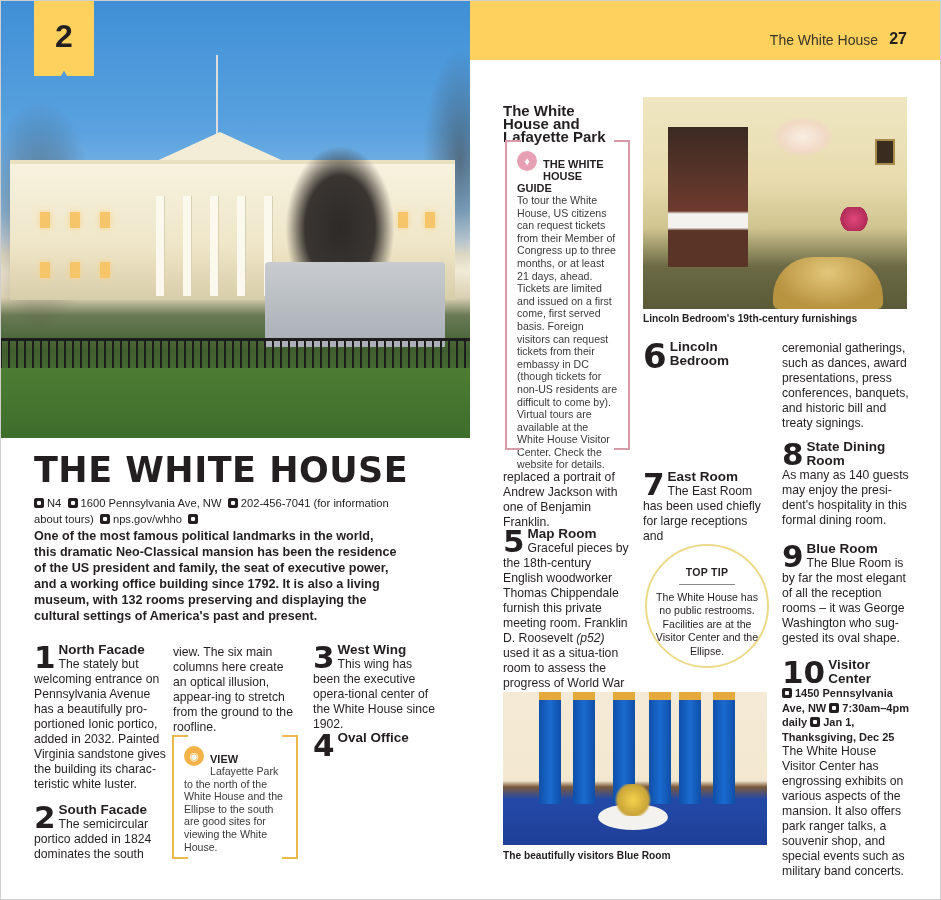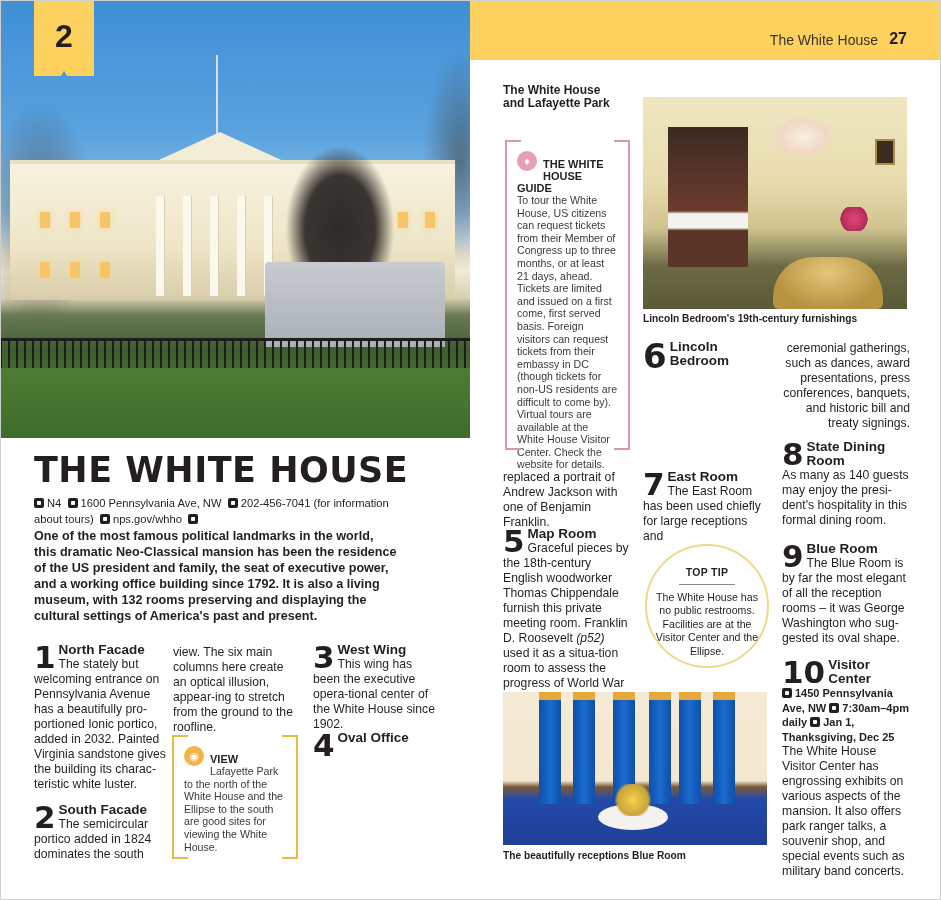--- a/index.html
+++ b/index.html
@@ -90,21 +90,21 @@
   .bracket-box .inner { padding: 10px 12px 10px 12px; font-size: 10.6px; line-height: 12.6px; color: #3a3a3a; }
   .bracket-box .bx-icon {
     float: left; width: 20px; height: 20px; border-radius: 50%; margin-right: 6px; margin-top: 1px;
     display: flex; align-items: center; justify-content: center; color: #fff; font-size: 11px;
   }
   .bracket-box .bx-head { font-weight: 700; font-size: 11px; color: #231f20; line-height: 12px; display: block; margin-top: 8px; }
 
   .view-box { left: 172px; top: 735px; width: 126px; height: 124px; --bc: #e9b949; }
   .guide-box { left: 505px; top: 140px; width: 125px; height: 310px; --bc: #d79aa9; }
 
-  .caption-top { position: absolute; left: 503px; top: 84px; font-weight: 700; font-size: 12px; line-height: 13px; color: #231f20; }
+  .caption-top { position: absolute; left: 503px; top: 104px; font-weight: 700; font-size: 15px; line-height: 13px; color: #231f20; }
 
   
   .photo { position: absolute; overflow: hidden; }
   .photo-lincoln {
     left: 643px; top: 97px; width: 264px; height: 212px;
     background: linear-gradient(180deg, #efe6c2 0%, #e8dcae 40%, #cfc38f 62%, #6b6a45 80%, #5a5a38 100%);
   }
   .photo-lincoln .bed { position: absolute; left: 25px; top: 30px; width: 80px; height: 140px; background: linear-gradient(180deg, #3b2a22, #6e3b2e 60%, #f4f2ee 62%, #f4f2ee 72%, #5a3426 74%); }
   .photo-lincoln .chand { position: absolute; left: 130px; top: 20px; width: 60px; height: 40px; background: radial-gradient(ellipse, #f9efe2, #f1d8c4 55%, transparent 72%); }
   .photo-lincoln .sofa { position: absolute; left: 130px; top: 160px; width: 110px; height: 52px; background: radial-gradient(ellipse at 50% 30%, #e3c77a, #b89340 70%); border-radius: 40px 40px 6px 6px; }
@@ -264,23 +264,23 @@
 <div class="photo photo-blue">
   <div class="curtain" style="left:36px"></div>
   <div class="curtain" style="left:70px"></div>
   <div class="curtain" style="left:110px"></div>
   <div class="curtain" style="left:146px"></div>
   <div class="curtain" style="left:176px"></div>
   <div class="curtain" style="left:210px"></div>
   <div class="table"></div>
   <div class="bouquet"></div>
 </div>
-<div class="caption" style="left:503px;top:850px;">The beautifully receptions Blue Room</div>
-
-<p class="plain" style="left:782px;top:341px;width:128px;text-align:right;">ceremonial gatherings, such as dances, award presentations, press conferences, banquets, and historic bill and treaty signings.</p>
+<div class="caption" style="left:503px;top:850px;">The beautifully visitors Blue Room</div>
+
+<p class="plain" style="left:782px;top:341px;width:128px;">ceremonial gatherings, such as dances, award presentations, press conferences, banquets, and historic bill and treaty signings.</p>
 
 <div class="entry" style="left:782px;top:440px;width:128px;">
   <span class="num">8</span>
   <span class="head">State Dining Room</span>
   <span class="body-text" style="display:block;clear:both">As many as 140 guests may enjoy the presi-dent's hospitality in this formal dining room.</span>
 </div>
 
 <div class="entry" style="left:782px;top:542px;width:128px;">
   <span class="num">9</span>
   <span class="head">Blue Room</span>

